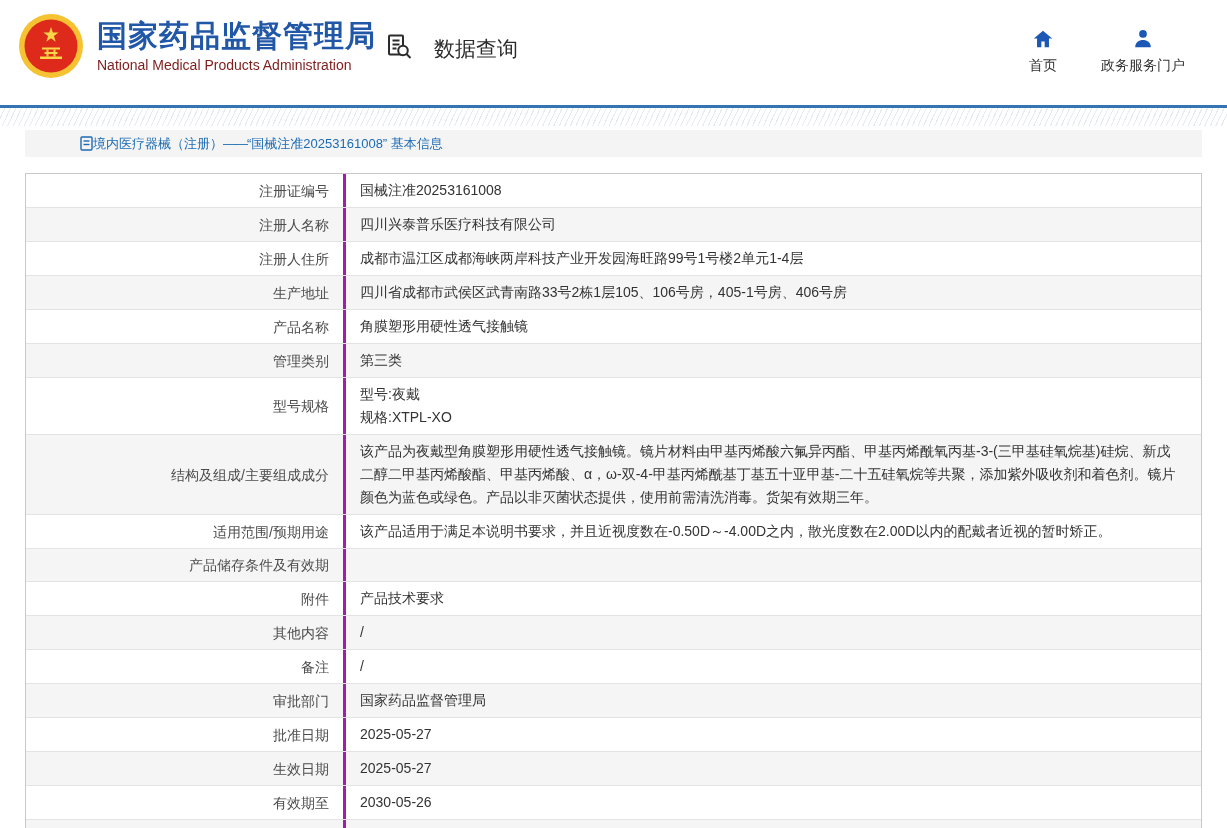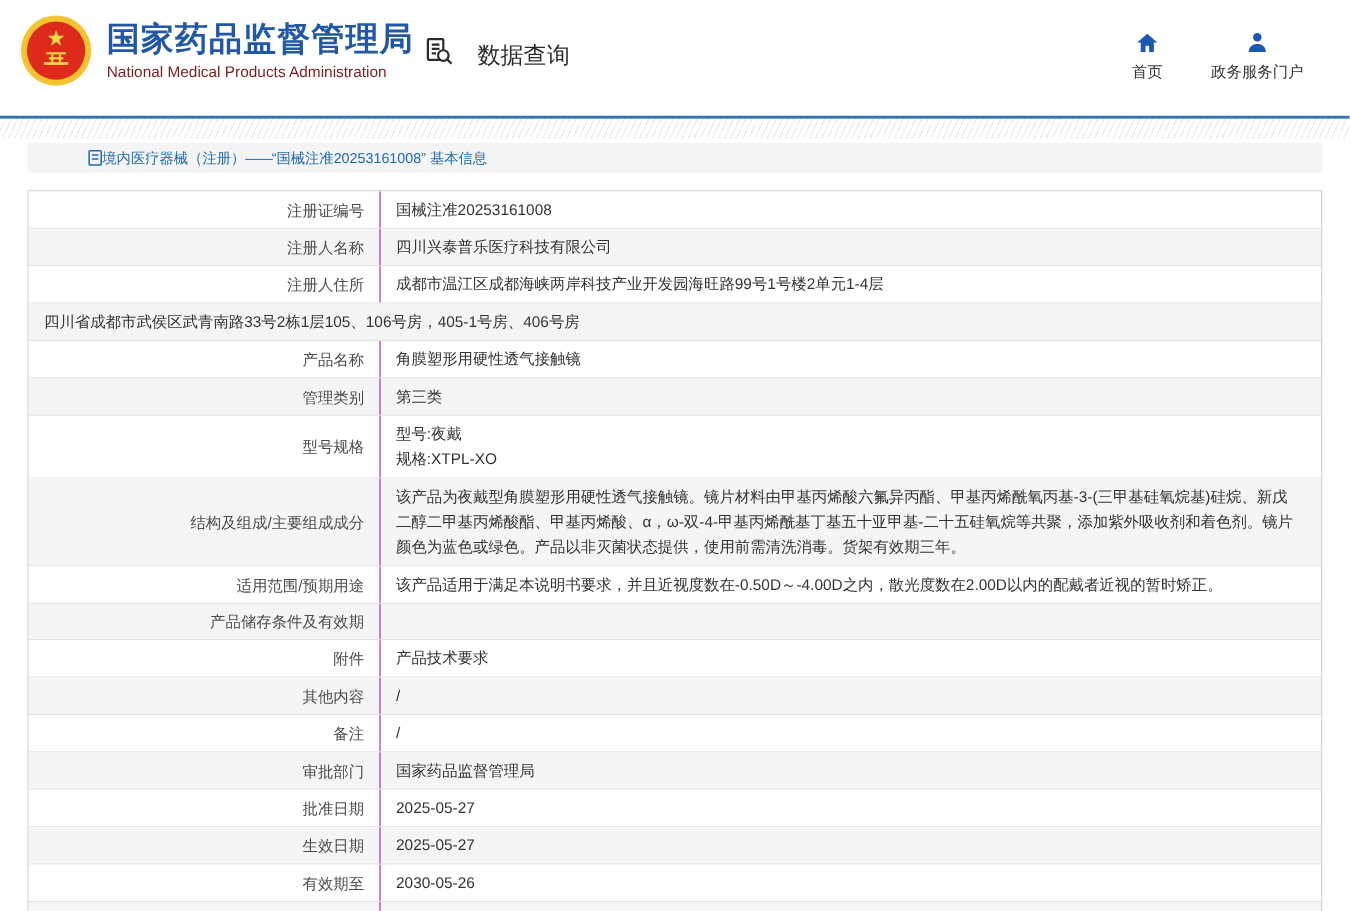--- a/index.html
+++ b/index.html
@@ -29,21 +29,21 @@
     padding-left:55px; gap:0; font-size:13px; color:#1b6bb4; }
   .bc-link { color:#1b6bb4; text-decoration:none; cursor:pointer; }
   .bc-dash { letter-spacing:-1px; }
   .bc-icon { display:flex; align-items:center; }
 
   .info-table { margin-top:16px; border:1px solid #c9c9c9; background:#fff; }
   .row { display:flex; border-bottom:1px solid #e3e3e3; min-height:33px; background:#fff; }
   .row:nth-child(even) { background:#f5f5f5; }
   .cell-label { width:320px; flex:none; display:flex; align-items:center; justify-content:flex-end;
     padding:5px 14px 5px 8px; color:#4c4c4c; font-size:14px; line-height:22px;
-    border-right:1px solid #a21caf; text-align:right; }
+    border-right:3px solid #a21caf; text-align:right; }
   .cell-value { flex:1; display:flex; align-items:center; padding:5px 20px 5px 14px;
     color:#333; font-size:14px; line-height:23px; white-space:pre-line; }
 </style>
 </head>
 <body>
 
 <div class="page">
 
   <header class="header">
     <div class="logo-group">
@@ -127,20 +127,21 @@
     <div class="cell-label">注册人名称</div>
     <div class="cell-value">四川兴泰普乐医疗科技有限公司</div>
   </div>
 
   <div class="row">
     <div class="cell-label">注册人住所</div>
     <div class="cell-value">成都市温江区成都海峡两岸科技产业开发园海旺路99号1号楼2单元1-4层</div>
   </div>
 
   <div class="row">
+    <div class="cell-label">生产地址</div>
     <div class="cell-value">四川省成都市武侯区武青南路33号2栋1层105、106号房，405-1号房、406号房</div>
   </div>
 
   <div class="row">
     <div class="cell-label">产品名称</div>
     <div class="cell-value">角膜塑形用硬性透气接触镜</div>
   </div>
 
   <div class="row">
     <div class="cell-label">管理类别</div>

